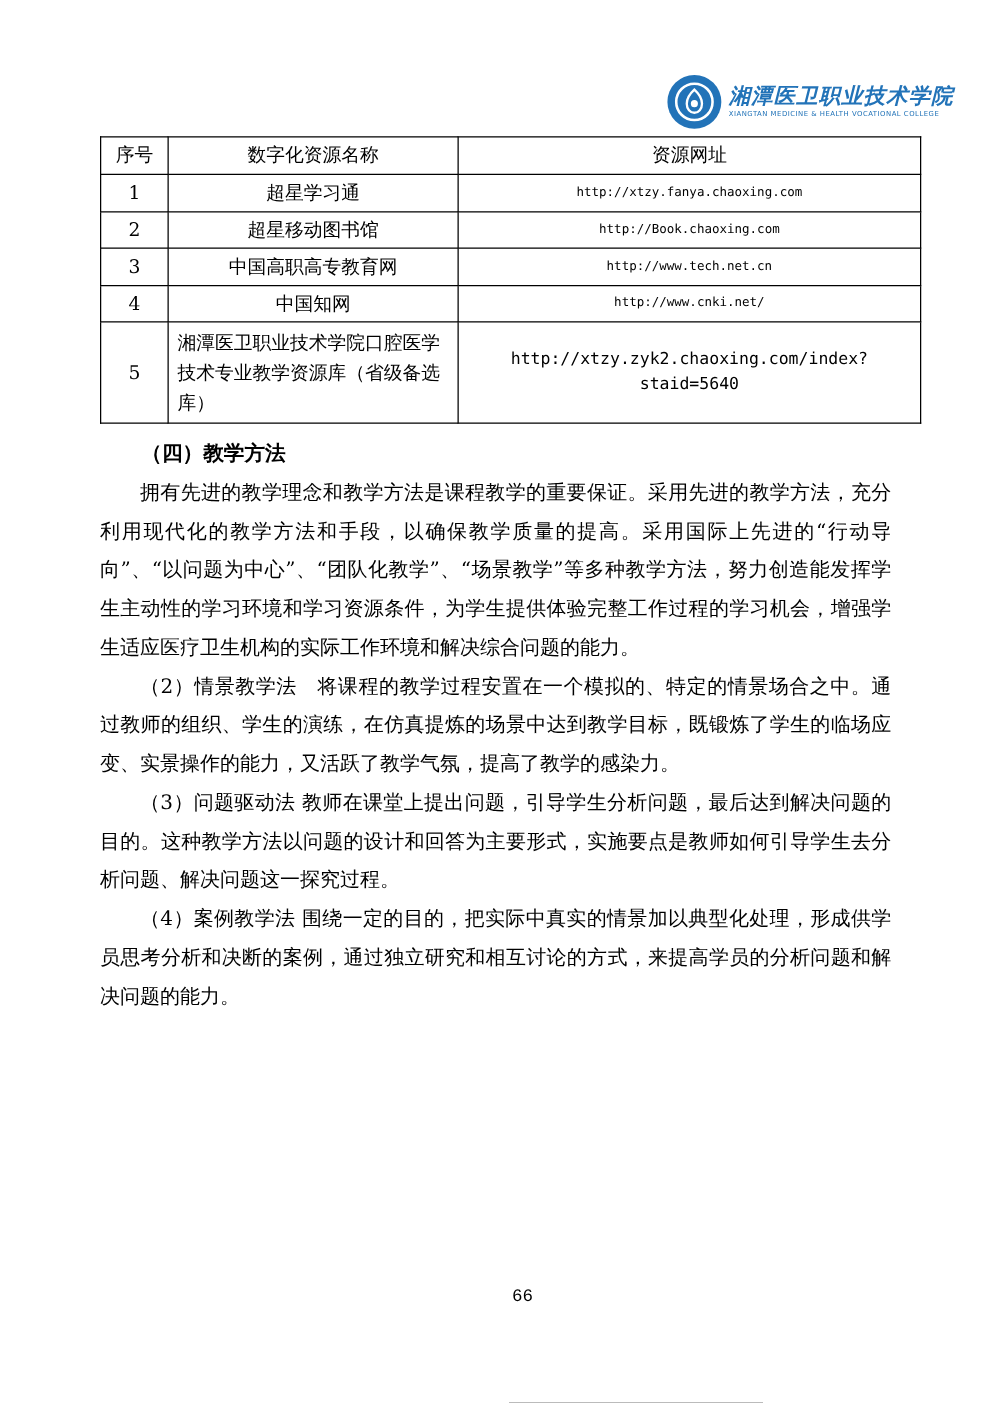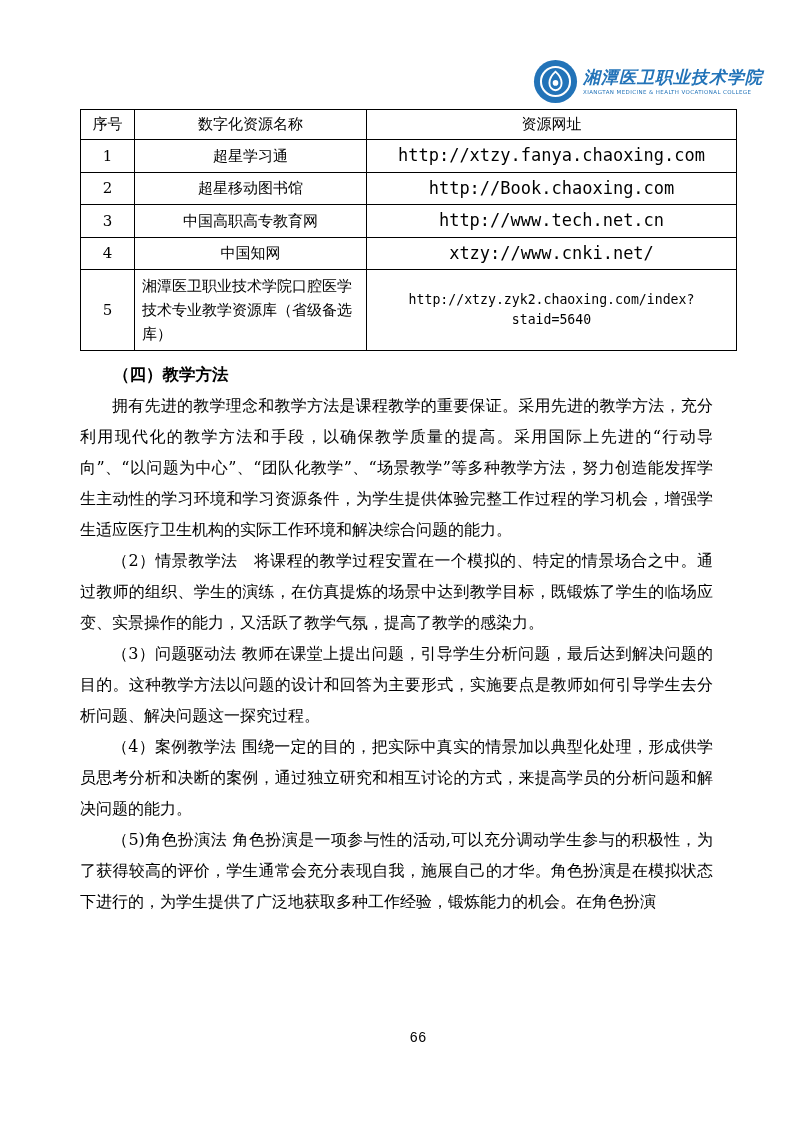--- a/index.html
+++ b/index.html
@@ -61,21 +61,21 @@
     text-align: center;
     vertical-align: middle;
     font-weight: normal;
     padding: 3px 4px;
     height: 28px;
     line-height: 1.5;
   }
   .resource-table thead th { height: 30px; }
   .resource-table td.url {
     font-family: "DejaVu Sans Mono", "Liberation Mono", monospace;
-    font-size: 17px;
+    font-size: 10px;
     letter-spacing: 0;
   }
   .resource-table tr.tall td { height: 56px; }
   .resource-table tr.tall td.name-long {
     text-align: left;
     padding: 4px 7px;
     line-height: 24px;
   }
   .resource-table tr.tall td.url { font-size: 13.2px; padding: 3px 2px; margin-left: 16px; }
 
@@ -154,35 +154,34 @@
           <td class="url">http://Book.chaoxing.com</td>
         </tr>
         <tr>
           <td>3</td>
           <td>中国高职高专教育网</td>
           <td class="url">http://www.tech.net.cn</td>
         </tr>
         <tr>
           <td>4</td>
           <td>中国知网</td>
-          <td class="url">xtzy://www.cnki.net/</td>
+          <td class="url">http://www.cnki.net/</td>
         </tr>
         <tr class="tall">
           <td>5</td>
           <td class="name-long">湘潭医卫职业技术学院口腔医学技术专业教学资源库（省级备选库）</td>
           <td class="url">http://xtzy.zyk2.chaoxing.com/index?staid=5640</td>
         </tr>
       </tbody>
     </table>
 
     <h3 class="section-heading">（四）教学方法</h3>
 
     <p class="para">拥有先进的教学理念和教学方法是课程教学的重要保证。采用先进的教学方法，充分利用现代化的教学方法和手段，以确保教学质量的提高。采用国际上先进的“行动导向”、“以问题为中心”、“团队化教学”、“场景教学”等多种教学方法，努力创造能发挥学生主动性的学习环境和学习资源条件，为学生提供体验完整工作过程的学习机会，增强学生适应医疗卫生机构的实际工作环境和解决综合问题的能力。</p>
     <p class="para">（2）情景教学法　将课程的教学过程安置在一个模拟的、特定的情景场合之中。通过教师的组织、学生的演练，在仿真提炼的场景中达到教学目标，既锻炼了学生的临场应变、实景操作的能力，又活跃了教学气氛，提高了教学的感染力。</p>
     <p class="para">（3）问题驱动法 教师在课堂上提出问题，引导学生分析问题，最后达到解决问题的目的。这种教学方法以问题的设计和回答为主要形式，实施要点是教师如何引导学生去分析问题、解决问题这一探究过程。</p>
     <p class="para">（4）案例教学法 围绕一定的目的，把实际中真实的情景加以典型化处理，形成供学员思考分析和决断的案例，通过独立研究和相互讨论的方式，来提高学员的分析问题和解决问题的能力。</p>
-    <p class="para">（5)角色扮演法 角色扮演是一项参与性的活动,可以充分调动学生参与的积极性，为了获得较高的评价，学生通常会充分表现自我，施展自己的才华。角色扮演是在模拟状态下进行的，为学生提供了广泛地获取多种工作经验，锻炼能力的机会。在角色扮演</p>
 
   </div>
 
   <div class="page-number">66</div>
 
 </div>
 
 </body></html>

